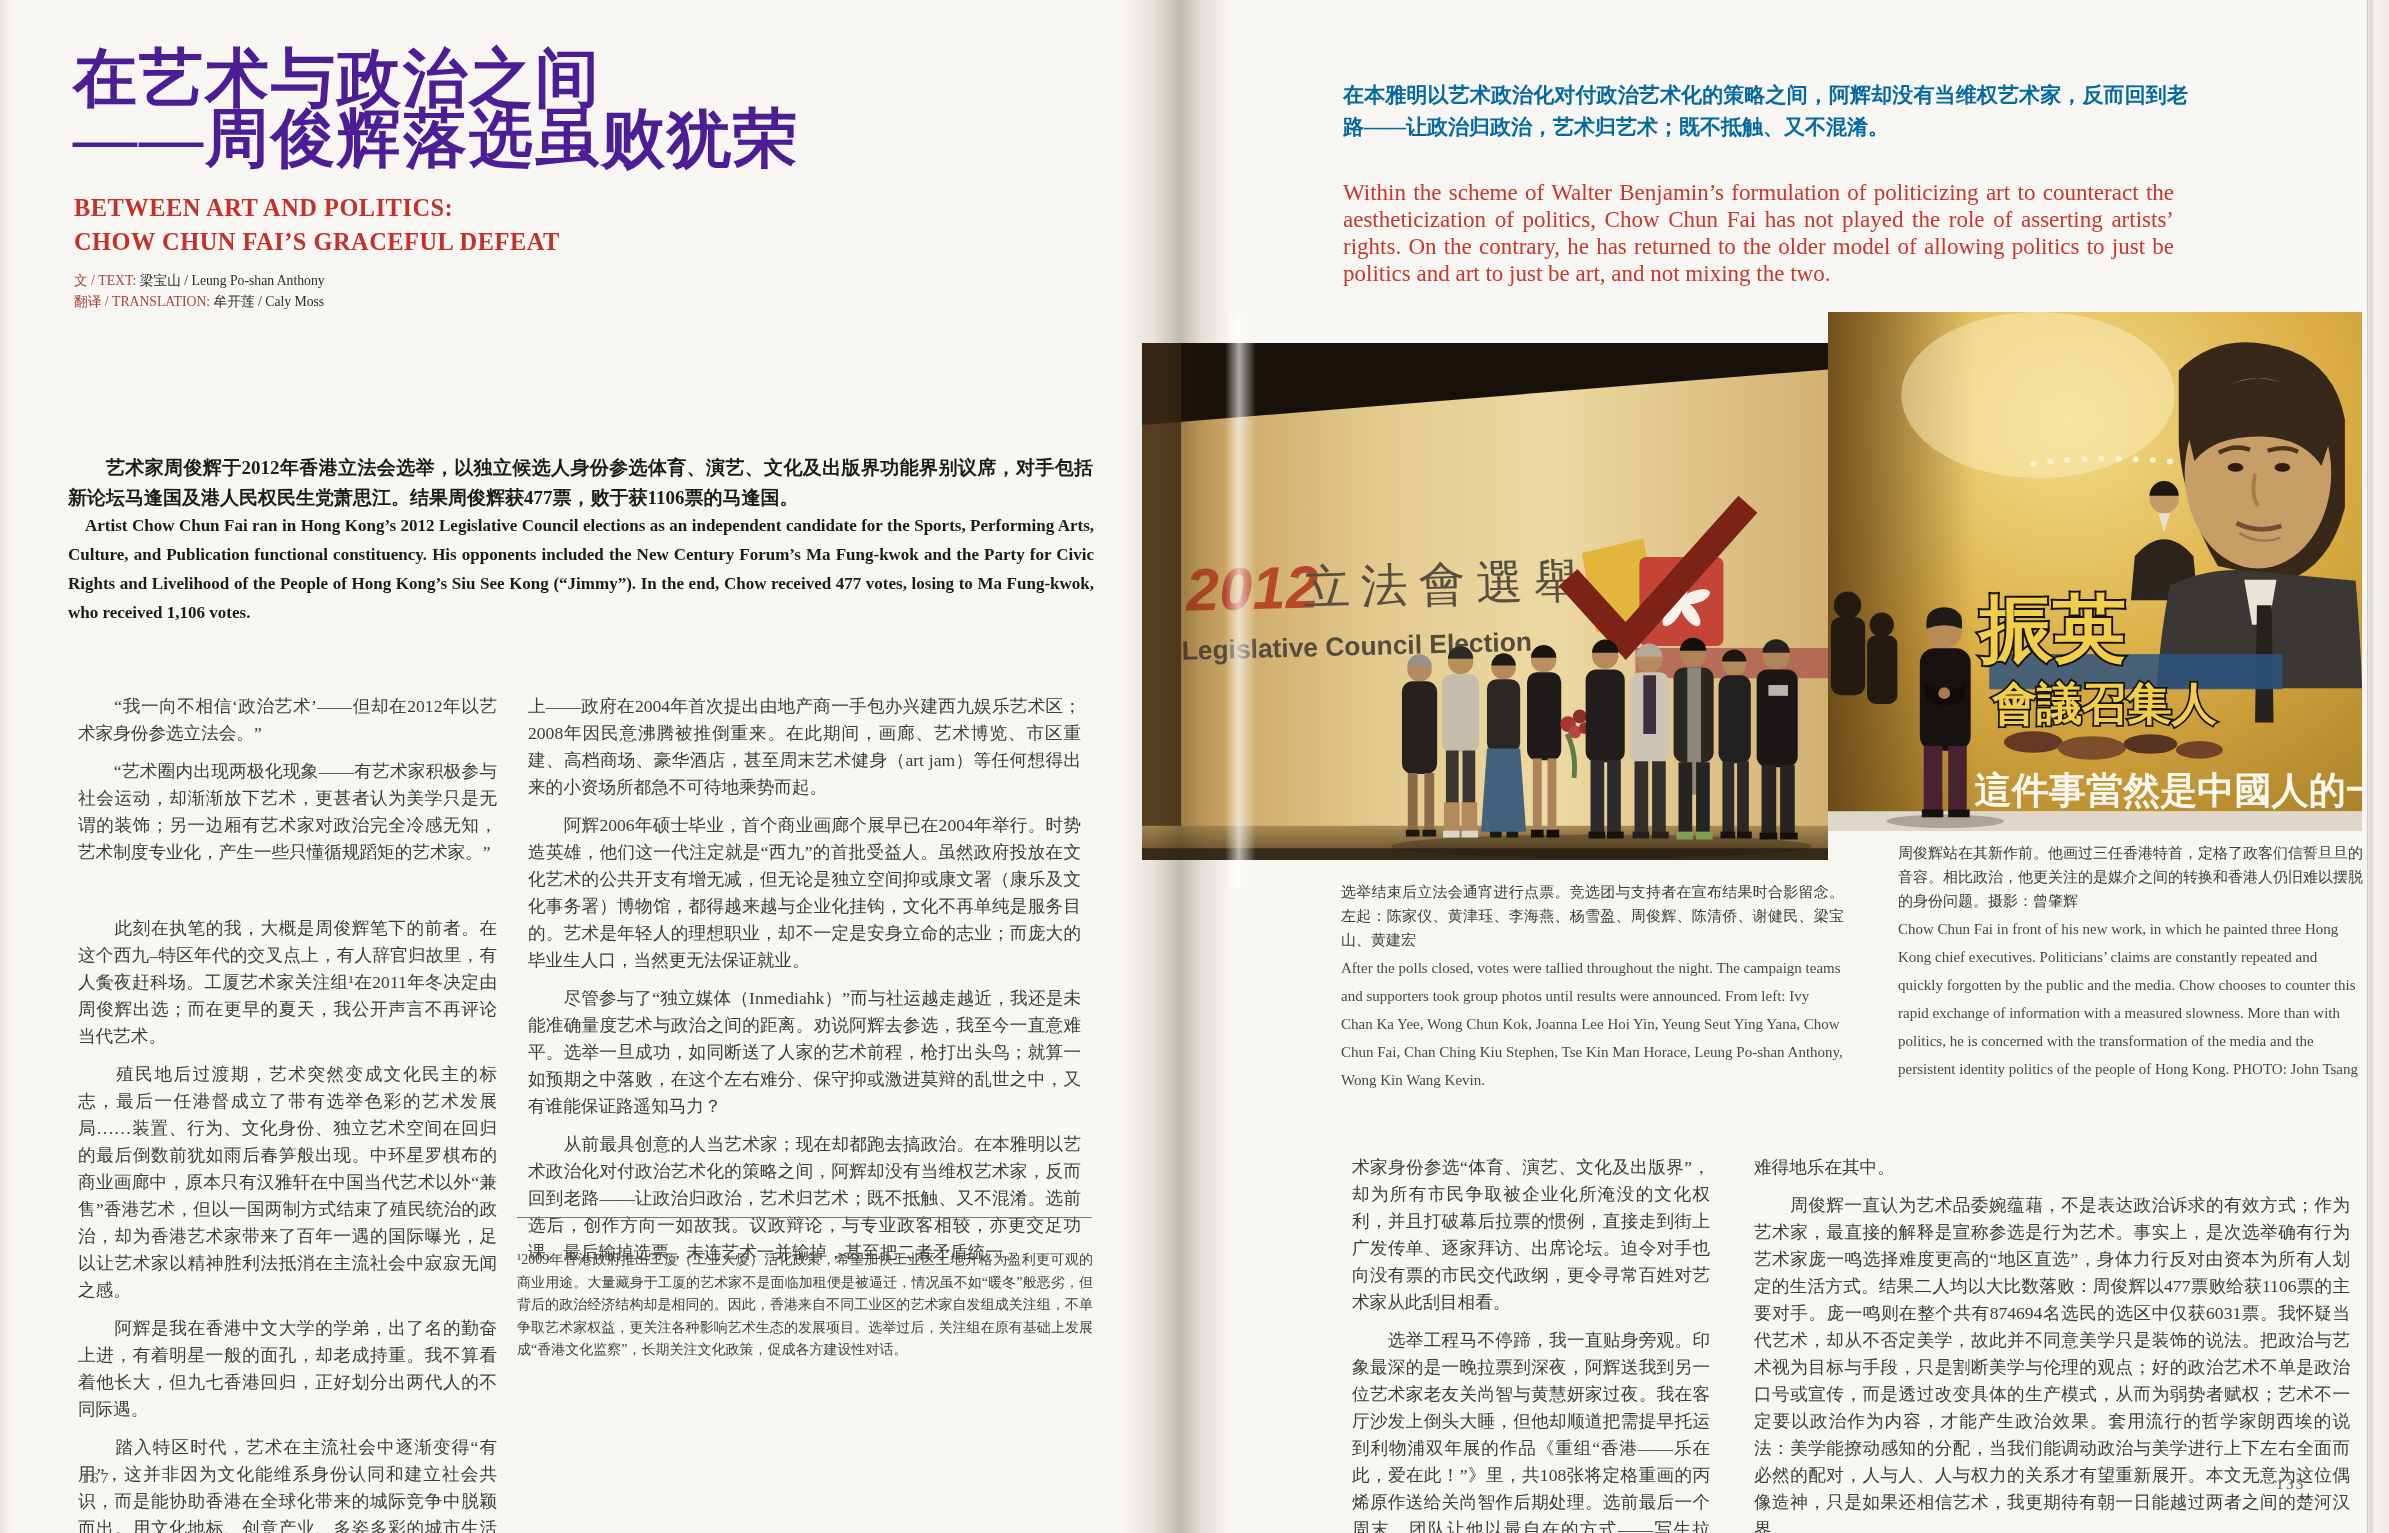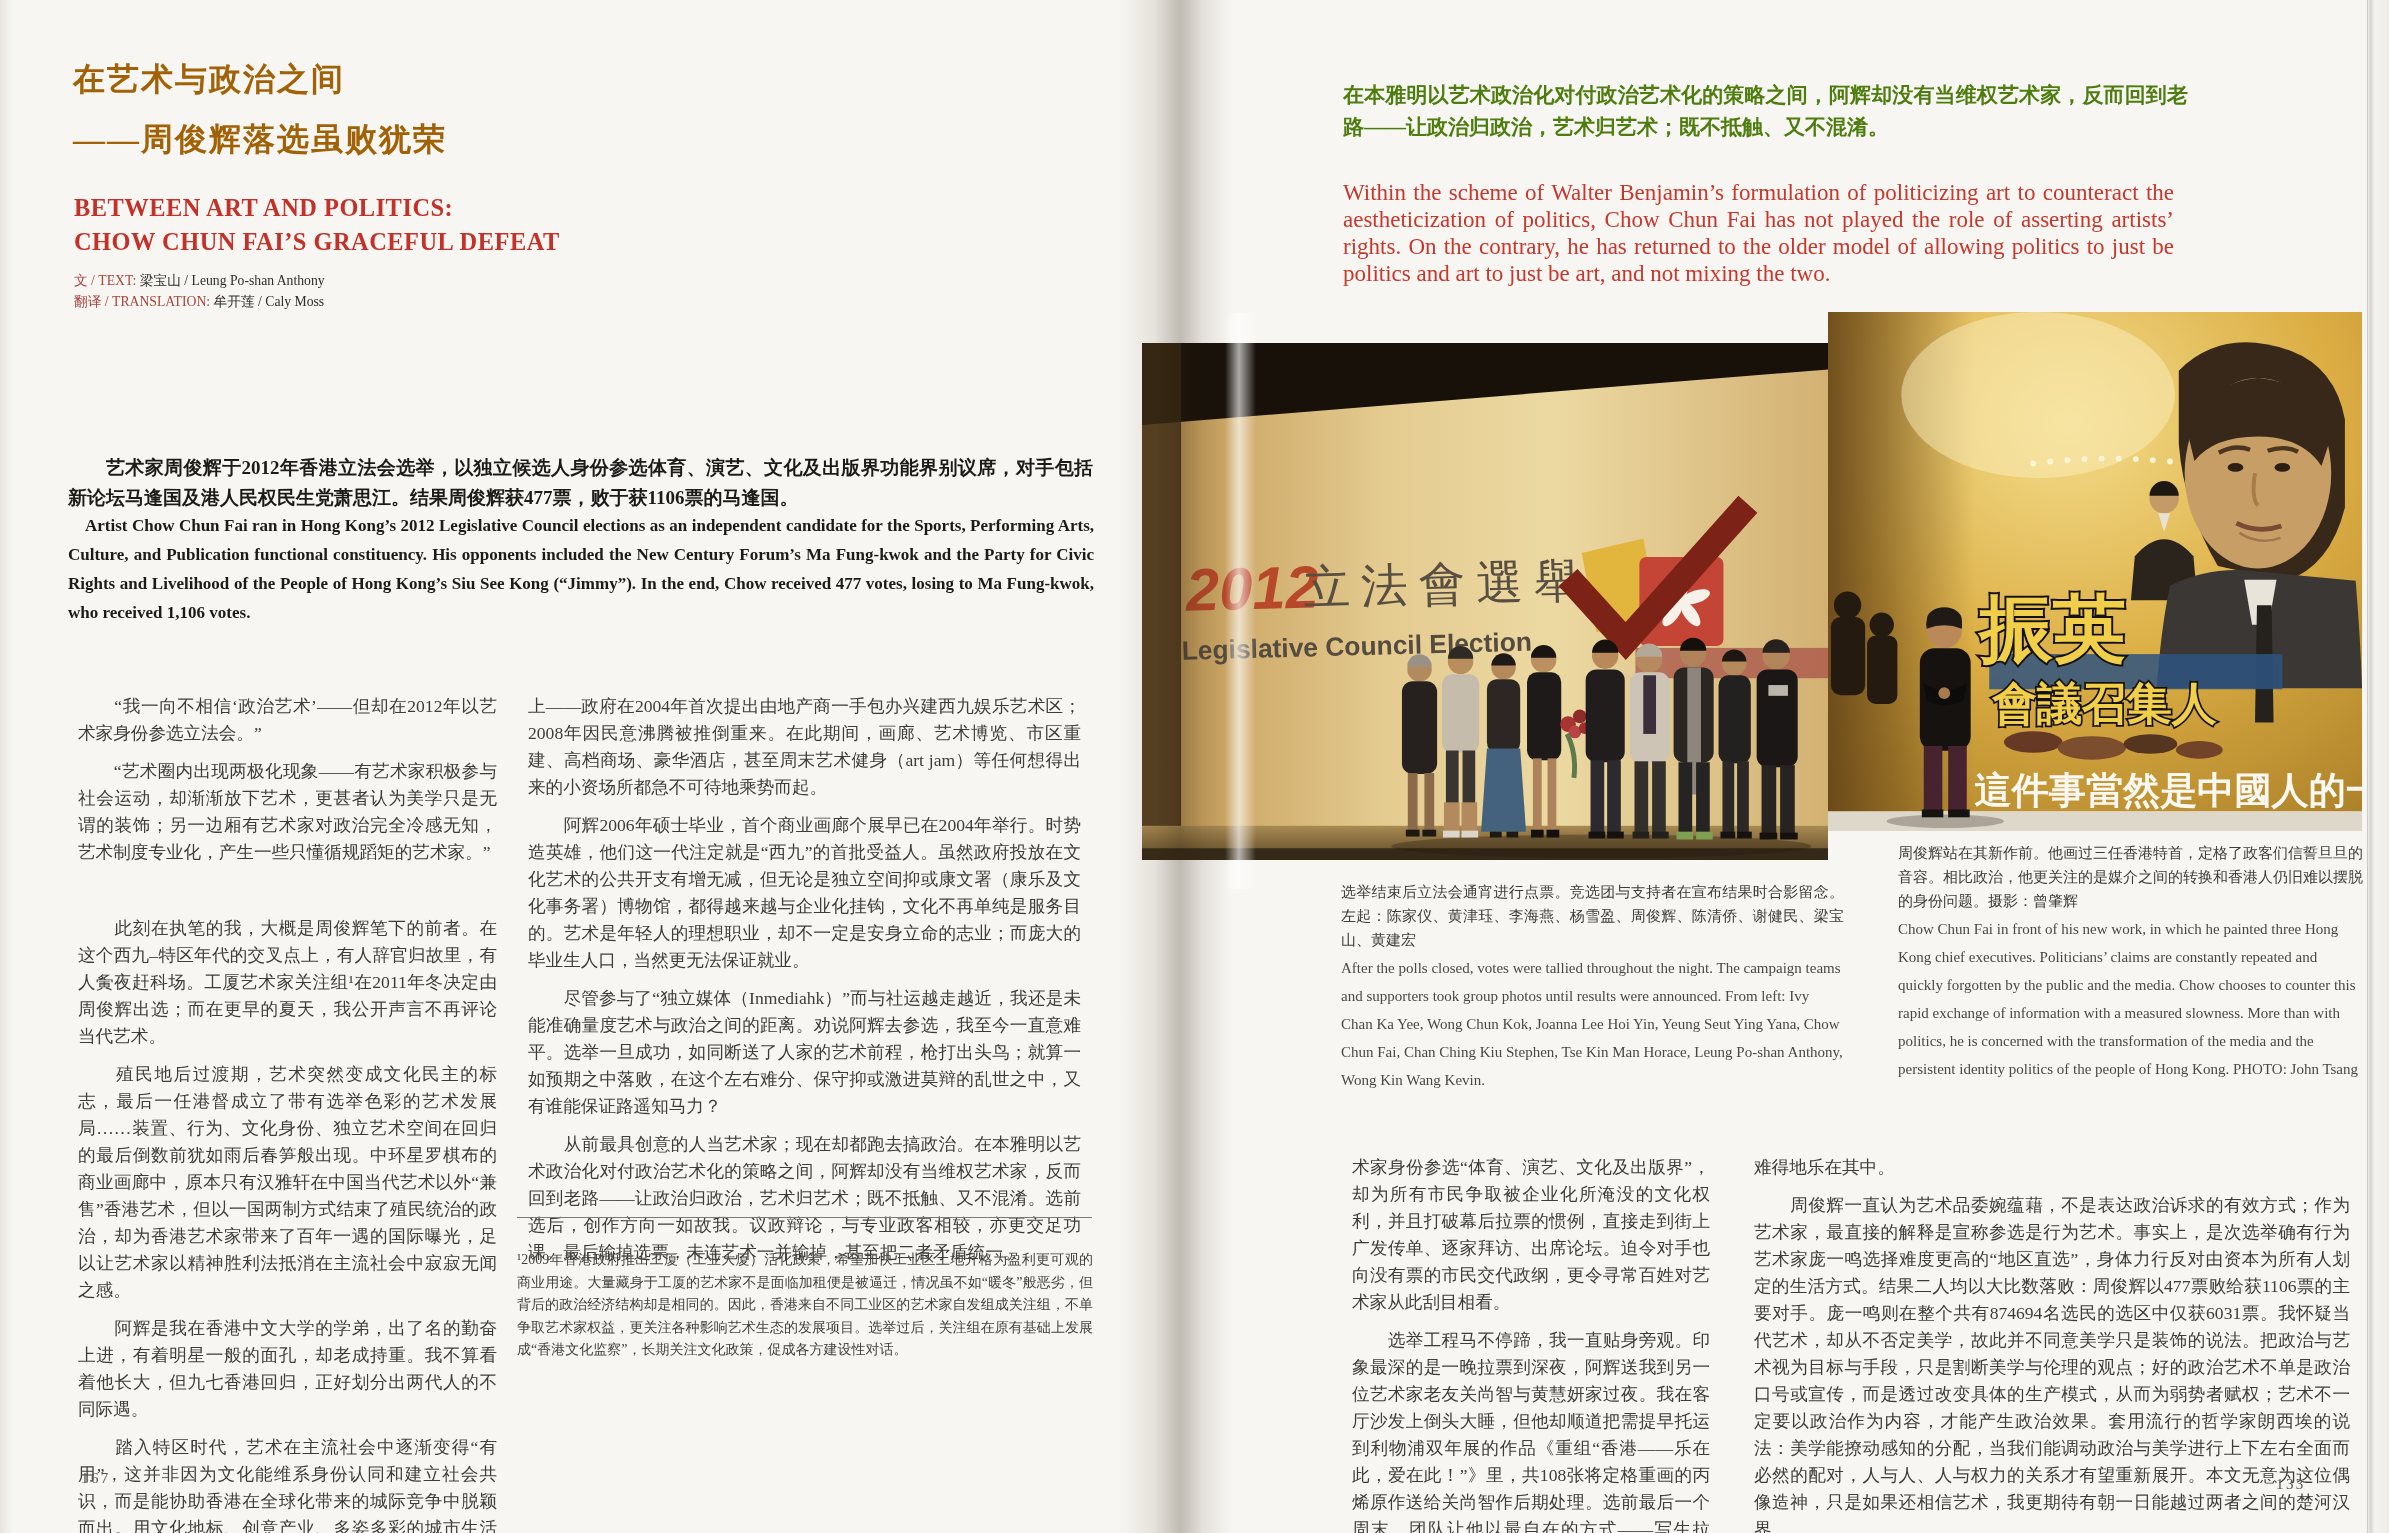--- a/index.html
+++ b/index.html
@@ -8,22 +8,22 @@
     width:2389px;height:1533px;
     background:#f8f6f2;
     overflow:hidden;
     font-family:"Liberation Serif","DejaVu Serif",serif;
     color:#3b3b3b;
   }
   .abs{position:absolute;}
   
   .title-cn{
     left:73px;top:49px;width:1050px;
-    font-size:32px;line-height:60px;font-weight:700;
-    color:#a16207;letter-spacing:2px;margin:0;
+    font-size:64px;line-height:60px;font-weight:700;
+    color:#4c1d95;letter-spacing:2px;margin:0;
   }
   .title-en{
     left:74px;top:191px;width:1050px;
     font-size:24.4px;line-height:34px;font-weight:700;
     color:#c43129;letter-spacing:0.5px;margin:0;
   }
   .credits{left:74px;top:270px;width:733px;font-size:13.7px;line-height:21px;color:#2f2c2a;}
   .credits .lbl{color:#a8423a;}
   .intro-cn{
     left:68px;top:434px;width:1025px;
@@ -44,21 +44,21 @@
   .footnote{
     left:517px;top:1235px;width:576px;
     font-size:14px;line-height:22.5px;color:#413f3d;text-align:justify;
   }
   .pagenum{font-size:15px;letter-spacing:2.4px;color:#55534f;}
   .pn-left{left:81px;top:1470px;}
   .pn-right{left:2276px;top:1476px;}
   
   .pullquote-cn{
     left:1343px;top:58px;width:845px;
-    font-size:21px;line-height:32px;font-weight:700;color:#4d7c0f;
+    font-size:21px;line-height:32px;font-weight:700;color:#0369a1;
     text-align:justify;
   }
   .pullquote-en{
     left:1343px;top:156px;width:831px;
     font-size:23px;line-height:27px;font-weight:400;color:#c8362c;
     text-align:justify;
   }
   .caption{font-size:15px;}
   .caption .cn{display:block;line-height:24px;color:#3d3c3a;text-align:justify;}
   .caption .en{display:block;line-height:28px;color:#4a4844;text-align:left;margin-top:2px;}

